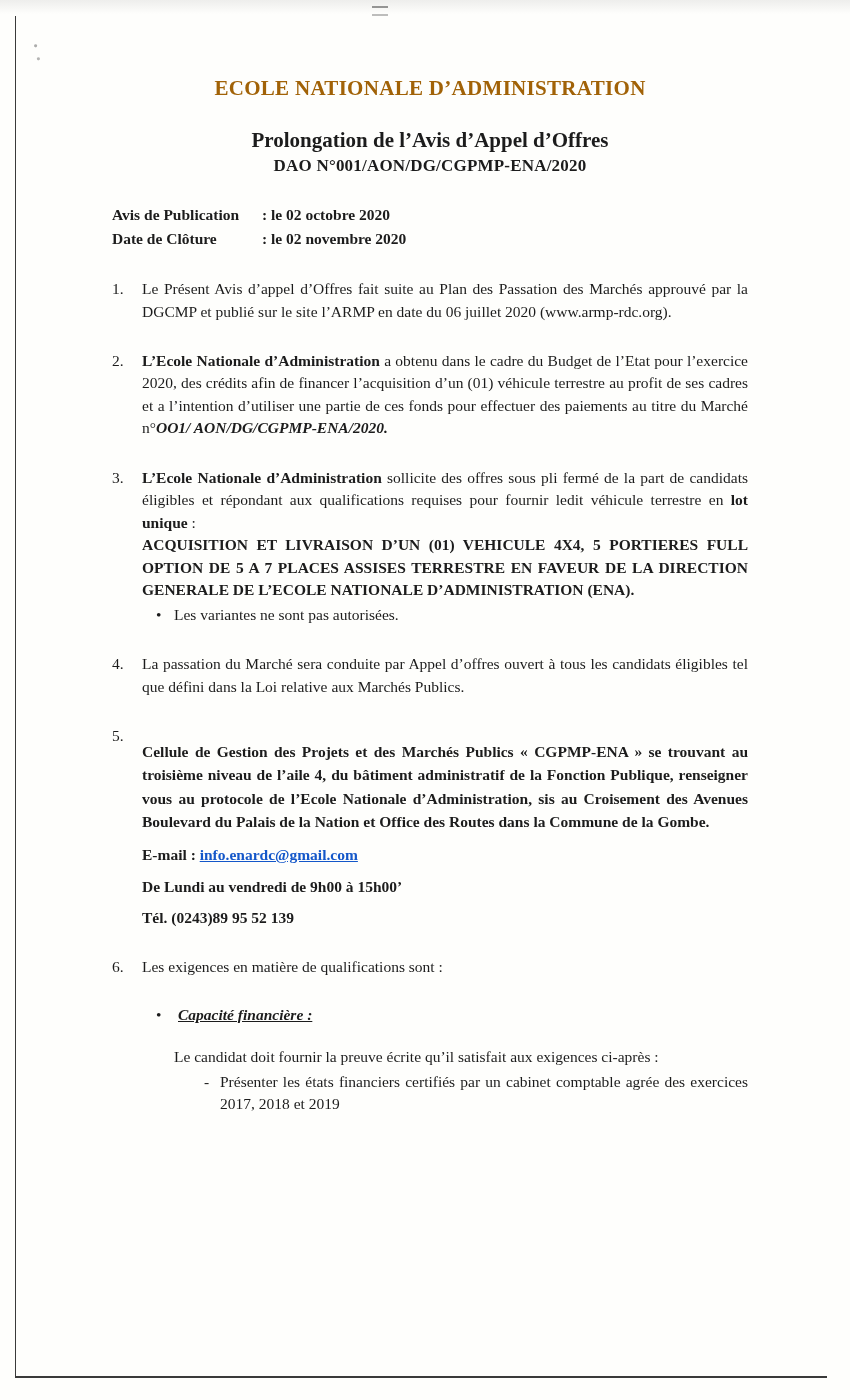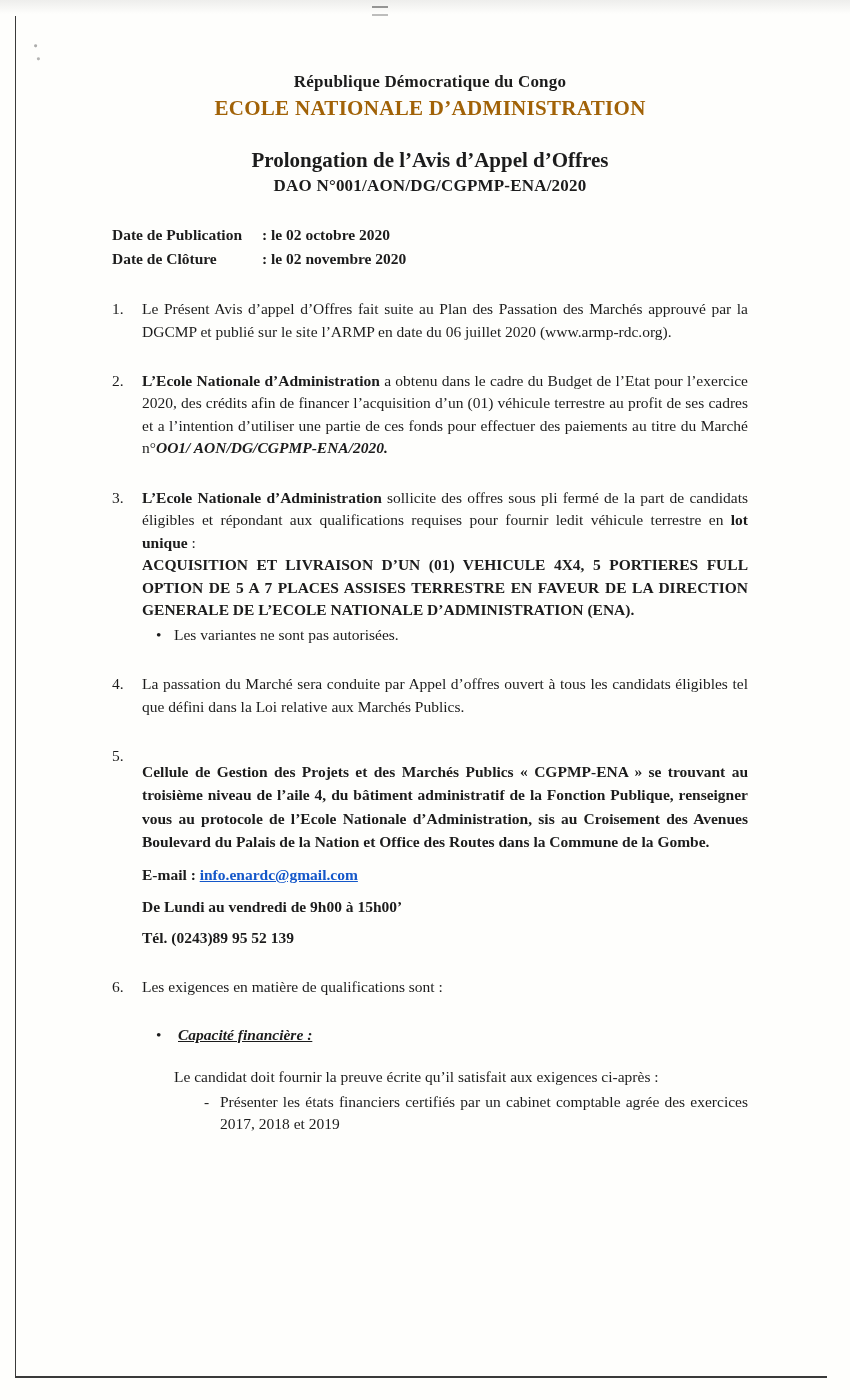--- a/index.html
+++ b/index.html
@@ -71,29 +71,28 @@
 <div class="page">
 
   <div class="scan-top-shade"></div>
   <div class="scan-left"></div>
   <div class="scan-bottom"></div>
   <div class="scan-smudge-a"></div>
   <div class="scan-smudge-b"></div>
 
   <div class="content">
 
-    <div class="center hdr1">République Démocratique du Congo</div>
     <div class="center hdr3">ECOLE NATIONALE D’ADMINISTRATION</div>
 
     <div class="center title1">Prolongation de l’Avis d’Appel d’Offres</div>
     <div class="center title2">DAO N°001/AON/DG/CGPMP-ENA/2020</div>
 
     <div class="dates">
       <div class="date-row">
-        <span class="date-label">Date de Publication</span>
+        <span class="date-label">Avis de Publication</span>
         <span>: le 02 octobre 2020</span>
       </div>
       <div class="date-row">
         <span class="date-label">Date de Clôture</span>
         <span>: le 02 novembre 2020</span>
       </div>
     </div>
 
     <div class="item gap-lg">
       <span class="num">1.</span>

